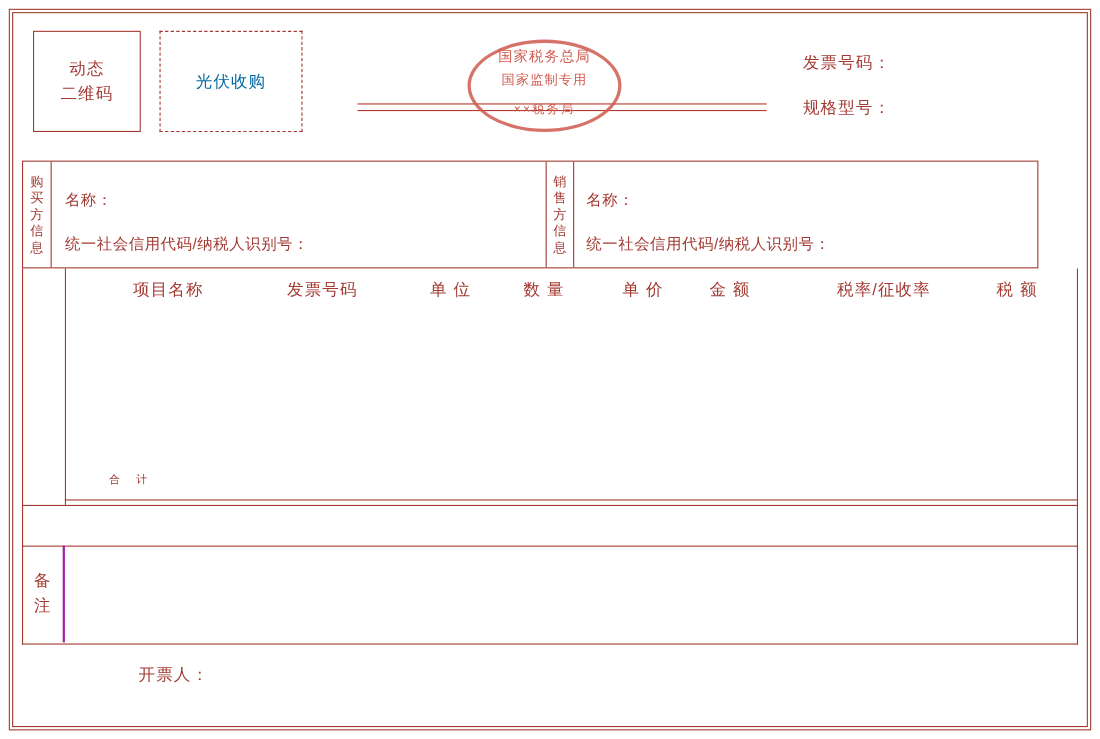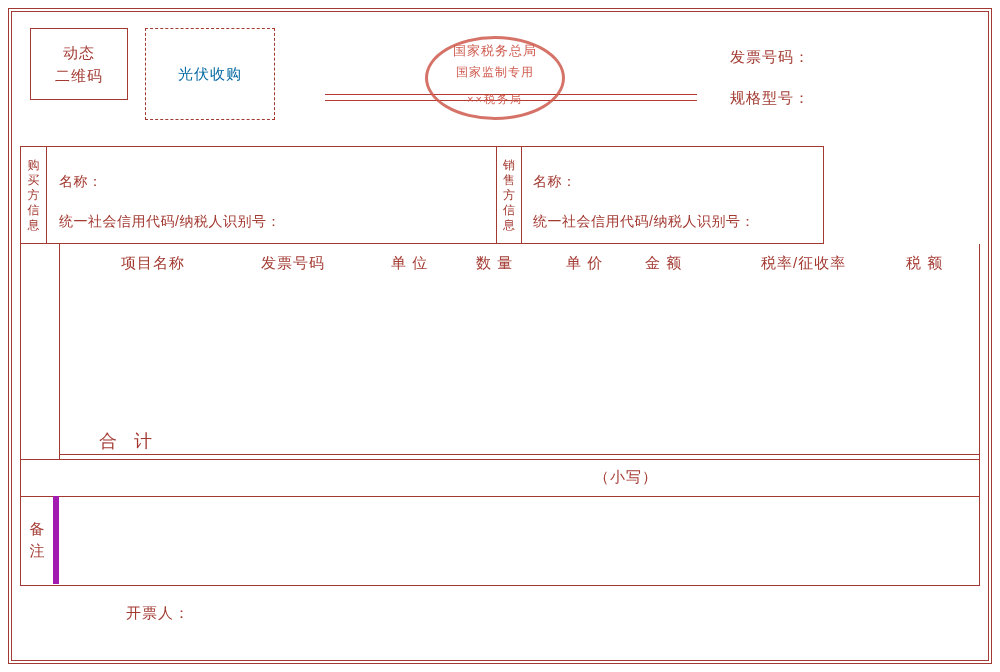--- a/index.html
+++ b/index.html
@@ -43,21 +43,21 @@
     left: 30px;
     top: 26px;
     width: 940px;
     height: 110px;
   }
   .qr-box {
     position: absolute;
     left: 0px;
     top: 2px;
     width: 98px;
-    height: 72px;
+    height: 92px;
     border: 1px solid #a33a32;
     box-sizing: border-box;
     display: flex;
     flex-direction: column;
     align-items: center;
     justify-content: center;
     color: #a33a32;
     font-size: 15px;
     line-height: 23px;
     letter-spacing: 1px;
@@ -139,21 +139,21 @@
     font-size: 15px;
     letter-spacing: 1px;
   }
   .hdr-right div { margin-bottom: 22px; }
 
   
   .party-block {
     position: absolute;
     left: 20px;
     top: 146px;
-    width: 804px;
+    width: 924px;
     height: 98px;
     border: 1px solid #a33a32;
     box-sizing: border-box;
   }
   .party-tab {
     position: absolute;
     top: 0;
     width: 26px;
     height: 96px;
     border-right: 1px solid #a33a32;
@@ -205,21 +205,21 @@
     position: absolute;
     top: 10px;
     white-space: nowrap;
     letter-spacing: 1px;
   }
   .sum-label {
     position: absolute;
     left: 78px;
     top: 185px;
     color: #a33a32;
-    font-size: 18px;
+    font-size: 10px;
     letter-spacing: 6px;
   }
   .sum-rule {
     position: absolute;
     left: 38px;
     top: 210px;
     width: 920px;
     border-top: 1px solid #a33a32;
   }
   .items-vline {
@@ -278,29 +278,28 @@
     height: 90px;
     border: 1px solid #a33a32;
     border-top: none;
     box-sizing: border-box;
   }
   .remark-tab {
     position: absolute;
     left: 0; top: 0;
     width: 38px;
     height: 88px;
-    border-right: 6px solid #a21caf;
+    border-right: 2px solid #a21caf;
     box-sizing: border-box;
     display: flex;
     align-items: center;
     justify-content: center;
     color: #a33a32;
     font-size: 15px;
     line-height: 22px;
-    text-align: center;
   }
   .remark-tab span { display: block; width: 16px; }
 
   
   .footer {
     position: absolute;
     left: 104px;
     top: 604px;
     color: #a33a32;
     font-size: 15px;
@@ -372,21 +371,20 @@
       <span style="left:545px">单 价</span>
       <span style="left:624px">金 额</span>
       <span style="left:740px">税率/征收率</span>
       <span style="left:885px">税 额</span>
     </div>
     <div class="sum-label">合      计</div>
     <div class="sum-rule"></div>
   </div>
 
   <div class="total-block">
-    <div class="total-right">（小写）</div>
   </div>
 
   <div class="remark-block">
     <div class="remark-tab">
       <span>备注</span>
     </div>
   </div>
 
   <div class="footer">开票人：</div>
 

